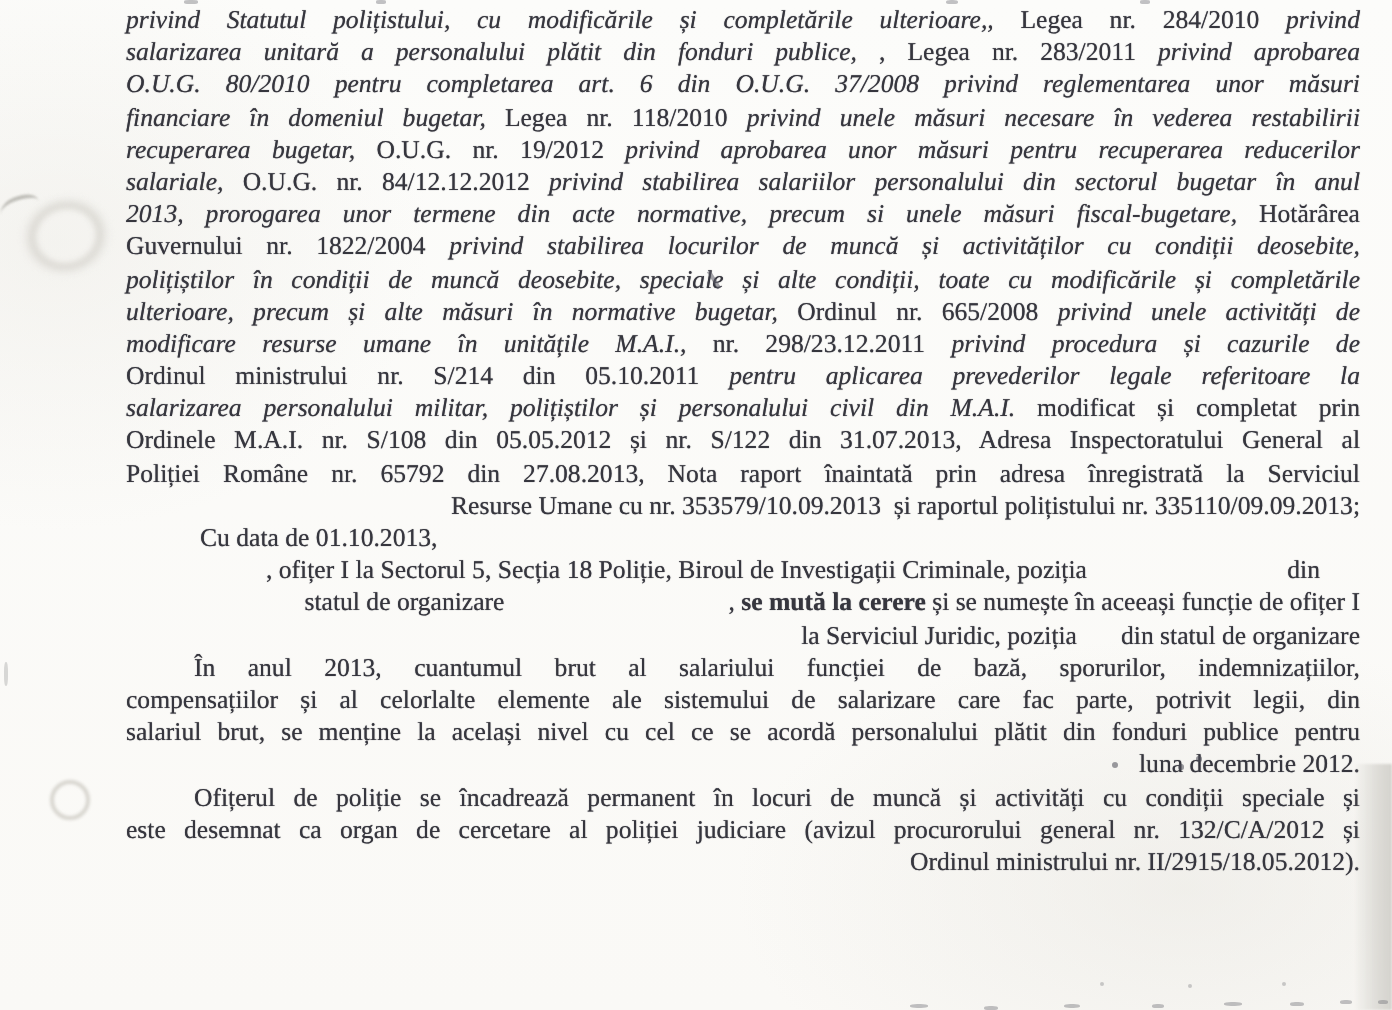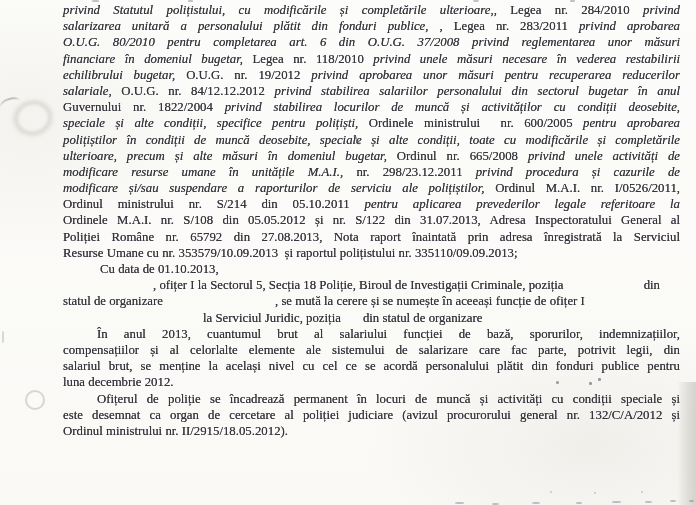--- a/index.html
+++ b/index.html
@@ -16,25 +16,25 @@
       linear-gradient(#fcfcfa, #faf9f6);
   }
   .doc {
     position: absolute; left: 0; top: 2px; width: 696px;
     box-sizing: border-box; padding-left: 63px; padding-right: 16px;
     color: var(--ink, #36363e);
     font-size: 12.8px;
     text-shadow: 0 0 0.45px rgba(54,54,62,0.85);
   }
   .line { height: 16.2px; line-height: 16.2px; }
-  .line.left { white-space: nowrap; }
+  .line.left { white-space: nowrap; text-align: right; }
   .line.just { text-align: justify; text-align-last: justify; }
   .line.flex { display: flex; align-items: baseline; white-space: nowrap; }
   .seg.i { font-style: italic; }
-  .seg.b { font-weight: normal; }
+  .seg.b { font-weight: bold; }
   .gap  { display: inline-block; height: 1px; flex: 0 0 auto; }
   .grow { flex: 1 1 auto; }
 
   .art { position: absolute; pointer-events: none; }
   .stamp {
     left: 4px; top: 92px; width: 58px; height: 52px; border-radius: 50%;
     background: radial-gradient(closest-side, rgba(205,202,194,0) 46%,
       rgba(194,191,183,0.5) 58%, rgba(205,202,196,0.18) 70%, rgba(205,202,196,0) 80%);
     filter: blur(1.2px); transform: rotate(-12deg);
   }
@@ -66,37 +66,37 @@
 </head>
 <body>
 
 <div class="page">
 
   <div class="doc">
       <div class="line just"><span class="seg i">privind Statutul polițistului, cu modificările și completările ulterioare,, </span><span class="seg r">Legea nr. 284/2010 </span><span class="seg i">privind</span></div>
       <div class="line just"><span class="seg i">salarizarea unitară a personalului plătit din fonduri publice, </span><span class="seg r">, Legea nr. 283/2011 </span><span class="seg i">privind aprobarea</span></div>
       <div class="line just"><span class="seg i">O.U.G. 80/2010 pentru completarea art. 6 din O.U.G. 37/2008 privind reglementarea unor măsuri</span></div>
       <div class="line just"><span class="seg i">financiare în domeniul bugetar, </span><span class="seg r">Legea nr. 118/2010 </span><span class="seg i">privind unele măsuri necesare în vederea restabilirii</span></div>
-      <div class="line just"><span class="seg i">echilibrului bugetar, </span><span class="seg r">O.U.G. nr. 19/2012 </span><span class="seg i">privind aprobarea unor măsuri pentru recuperarea reducerilor</span></div>
+      <div class="line just"><span class="seg i">recuperarea bugetar, </span><span class="seg r">O.U.G. nr. 19/2012 </span><span class="seg i">privind aprobarea unor măsuri pentru recuperarea reducerilor</span></div>
       <div class="line just"><span class="seg i">salariale, </span><span class="seg r">O.U.G. nr. 84/12.12.2012 </span><span class="seg i">privind stabilirea salariilor personalului din sectorul bugetar în anul</span></div>
+      <div class="line just"><span class="seg i">2013, prorogarea unor termene din acte normative, precum si unele măsuri fiscal-bugetare, </span><span class="seg r">Hotărârea</span></div>
       <div class="line just"><span class="seg r">Guvernului nr. 1822/2004 </span><span class="seg i">privind stabilirea locurilor de muncă și activităților cu condiții deosebite,</span></div>
-      <div class="line just"><span class="seg i">speciale și alte condiții, specifice pentru polițiști, </span><span class="seg r">Ordinele ministrului</span><span class="gap" style="width: 10px;"></span><span class="seg r"> nr. 600/2005 </span><span class="seg i">pentru aprobarea</span></div>
       <div class="line just"><span class="seg i">polițiștilor în condiții de muncă deosebite, speciale și alte condiții, toate cu modificările și completările</span></div>
-      <div class="line just"><span class="seg i">ulterioare, precum și alte măsuri în domeniul bugetar, </span><span class="seg r">Ordinul nr. 665/2008 </span><span class="seg i">privind unele activități de</span></div>
+      <div class="line just"><span class="seg i">ulterioare, precum și alte măsuri în normative bugetar, </span><span class="seg r">Ordinul nr. 665/2008 </span><span class="seg i">privind unele activități de</span></div>
       <div class="line just"><span class="seg i">modificare resurse umane în unitățile M.A.I., </span><span class="seg r">nr. 298/23.12.2011 </span><span class="seg i">privind procedura și cazurile de</span></div>
-      <div class="line just"><span class="seg i">modificare și/sau suspendare a raporturilor de serviciu ale polițiștilor, </span><span class="seg r">Ordinul M.A.I. nr. I/0526/2011,</span></div>
       <div class="line just"><span class="seg r">Ordinul ministrului nr. S/214 din 05.10.2011 </span><span class="seg i">pentru aplicarea prevederilor legale referitoare la</span></div>
+      <div class="line just"><span class="seg i">salarizarea personalului militar, polițiștilor și personalului civil din M.A.I. </span><span class="seg r">modificat și completat prin</span></div>
       <div class="line just"><span class="seg r">Ordinele M.A.I. nr. S/108 din 05.05.2012 și nr. S/122 din 31.07.2013, Adresa Inspectoratului General al</span></div>
       <div class="line just"><span class="seg r">Poliției Române nr. 65792 din 27.08.2013, Nota raport înaintată prin adresa înregistrată la Serviciul</span></div>
       <div class="line left"><span class="seg r">Resurse Umane cu nr. 353579/10.09.2013&nbsp; și raportul polițistului nr. 335110/09.09.2013;</span></div>
       <div class="line flex" style="padding-left: 37px; padding-right: 13px; flex-direction: column;">
         <span class="seg r">Cu data de 01.10.2013,</span>
         <span class="grow"></span>
       </div>
-      <div class="line flex" style="padding-right: 20px; gap: 20px;">
+      <div class="line flex" style="padding-right: 20px;">
         <span class="gap" style="width: 70px;"></span>
         <span class="seg r">, ofițer I la Sectorul 5, Secția 18 Poliție, Biroul de Investigații Criminale, poziția</span>
         <span class="grow"></span>
         <span class="seg r">din</span>
       </div>
       <div class="line left"><span class="seg r">statul de organizare</span><span class="gap" style="width: 112px;"></span><span class="seg r">, </span><span class="seg b">se mută la cerere</span><span class="seg r"> și se numește în aceeași funcție de ofițer I</span></div>
       <div class="line left"><span class="gap" style="width: 140px;"></span><span class="seg r">la Serviciul Juridic, poziția</span><span class="gap" style="width: 22px;"></span><span class="seg r">din statul de organizare</span></div>
       <div class="line just" style="padding-left: 34px;"><span class="seg r">În anul 2013, cuantumul brut al salariului funcției de bază, sporurilor, indemnizațiilor,</span></div>
       <div class="line just"><span class="seg r">compensațiilor și al celorlalte elemente ale sistemului de salarizare care fac parte, potrivit legii, din</span></div>
       <div class="line just"><span class="seg r">salariul brut, se menține la același nivel cu cel ce se acordă personalului plătit din fonduri publice pentru</span></div>

